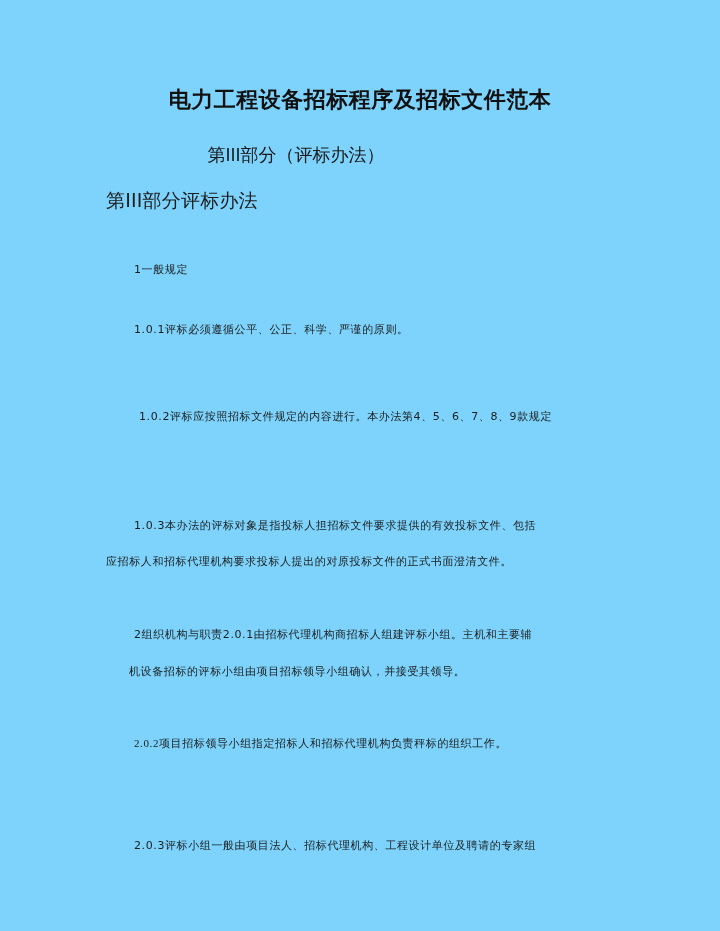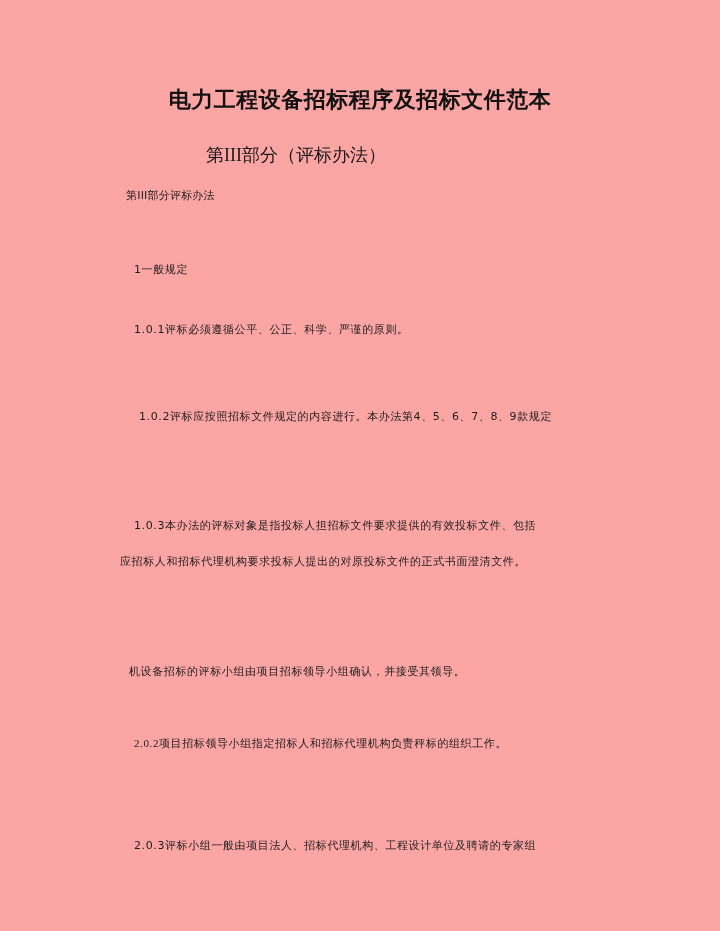--- a/index.html
+++ b/index.html
@@ -12,75 +12,75 @@
       height: 931px;
       position: relative;
       overflow: hidden;
       font-family: "DejaVu Sans", "Liberation Sans", sans-serif;
       color: #1a1a1a;
     }
     .page {
       position: absolute;
       left: 0; top: 0;
       width: 720px; height: 931px;
-      background: #fca5a5;
+      background: #7dd3fc;
     }
     .title {
       position: absolute;
       top: 85px;
       left: 0; width: 720px;
       text-align: center;
       font-size: 22px;
       font-weight: bold;
       letter-spacing: 0.5px;
       color: #111;
       white-space: nowrap;
     }
     .subtitle {
       position: absolute;
       top: 143px;
       left: 0; width: 592px;
       text-align: center;
-      font-family: Liberation Serif, serif;
+      font-family: Liberation Sans, sans-serif;
       font-size: 18px;
       color: #1a1a1a;
       white-space: nowrap;
     }
     .line {
       position: absolute;
       font-size: 11px;
       white-space: nowrap;
       color: #1c1c1c;
       letter-spacing: 0.6px;
     }
     .heading-small {
-      font-size: 11px;
+      font-size: 19px;
       letter-spacing: 0.2px;
-      margin-left: 20px;
     }
   </style>
 </head>
 <body>
 
 <div class="page">
 
   <div class="title">电力工程设备招标程序及招标文件范本</div>
 
   <div class="subtitle">第III部分（评标办法）</div>
 
   <div class="line heading-small" style="top:188px; left:106px;">第III部分评标办法</div>
 
   <div class="line" style="top:262px; left:134px;">1一般规定</div>
 
   <div class="line" style="top:322px; left:134px;">1.0.1评标必须遵循公平、公正、科学、严谨的原则。</div>
 
   <div class="line" style="top:409px; left:139px;">1.0.2评标应按照招标文件规定的内容进行。本办法第4、5、6、7、8、9款规定</div>
 
   <div class="line" style="top:518px; left:134px;">1.0.3本办法的评标对象是指投标人担招标文件要求提供的有效投标文件、包括</div>
-  <div class="line" style="top:554px; left:120px;font-family:Liberation Mono, monospace;">应招标人和招标代理机构要求投标人提出的对原投标文件的正式书面澄清文件。</div>
+  <div class="line" style="top:554px; left:106px;font-family:Liberation Mono, monospace;">应招标人和招标代理机构要求投标人提出的对原投标文件的正式书面澄清文件。</div>
 
+  <div class="line" style="top:627px; left:134px;">2组织机构与职责2.0.1由招标代理机构商招标人组建评标小组。主机和主要辅</div>
   <div class="line" style="top:664px; left:106px;margin-left:23px;">机设备招标的评标小组由项目招标领导小组确认，并接受其领导。</div>
 
   <div class="line" style="top:736px; left:134px;font-family:Liberation Serif, serif;">2.0.2项目招标领导小组指定招标人和招标代理机构负责秤标的组织工作。</div>
 
   <div class="line" style="top:838px; left:134px;">2.0.3评标小组一般由项目法人、招标代理机构、工程设计单位及聘请的专家组</div>
 
 </div>
 
 </body></html>

